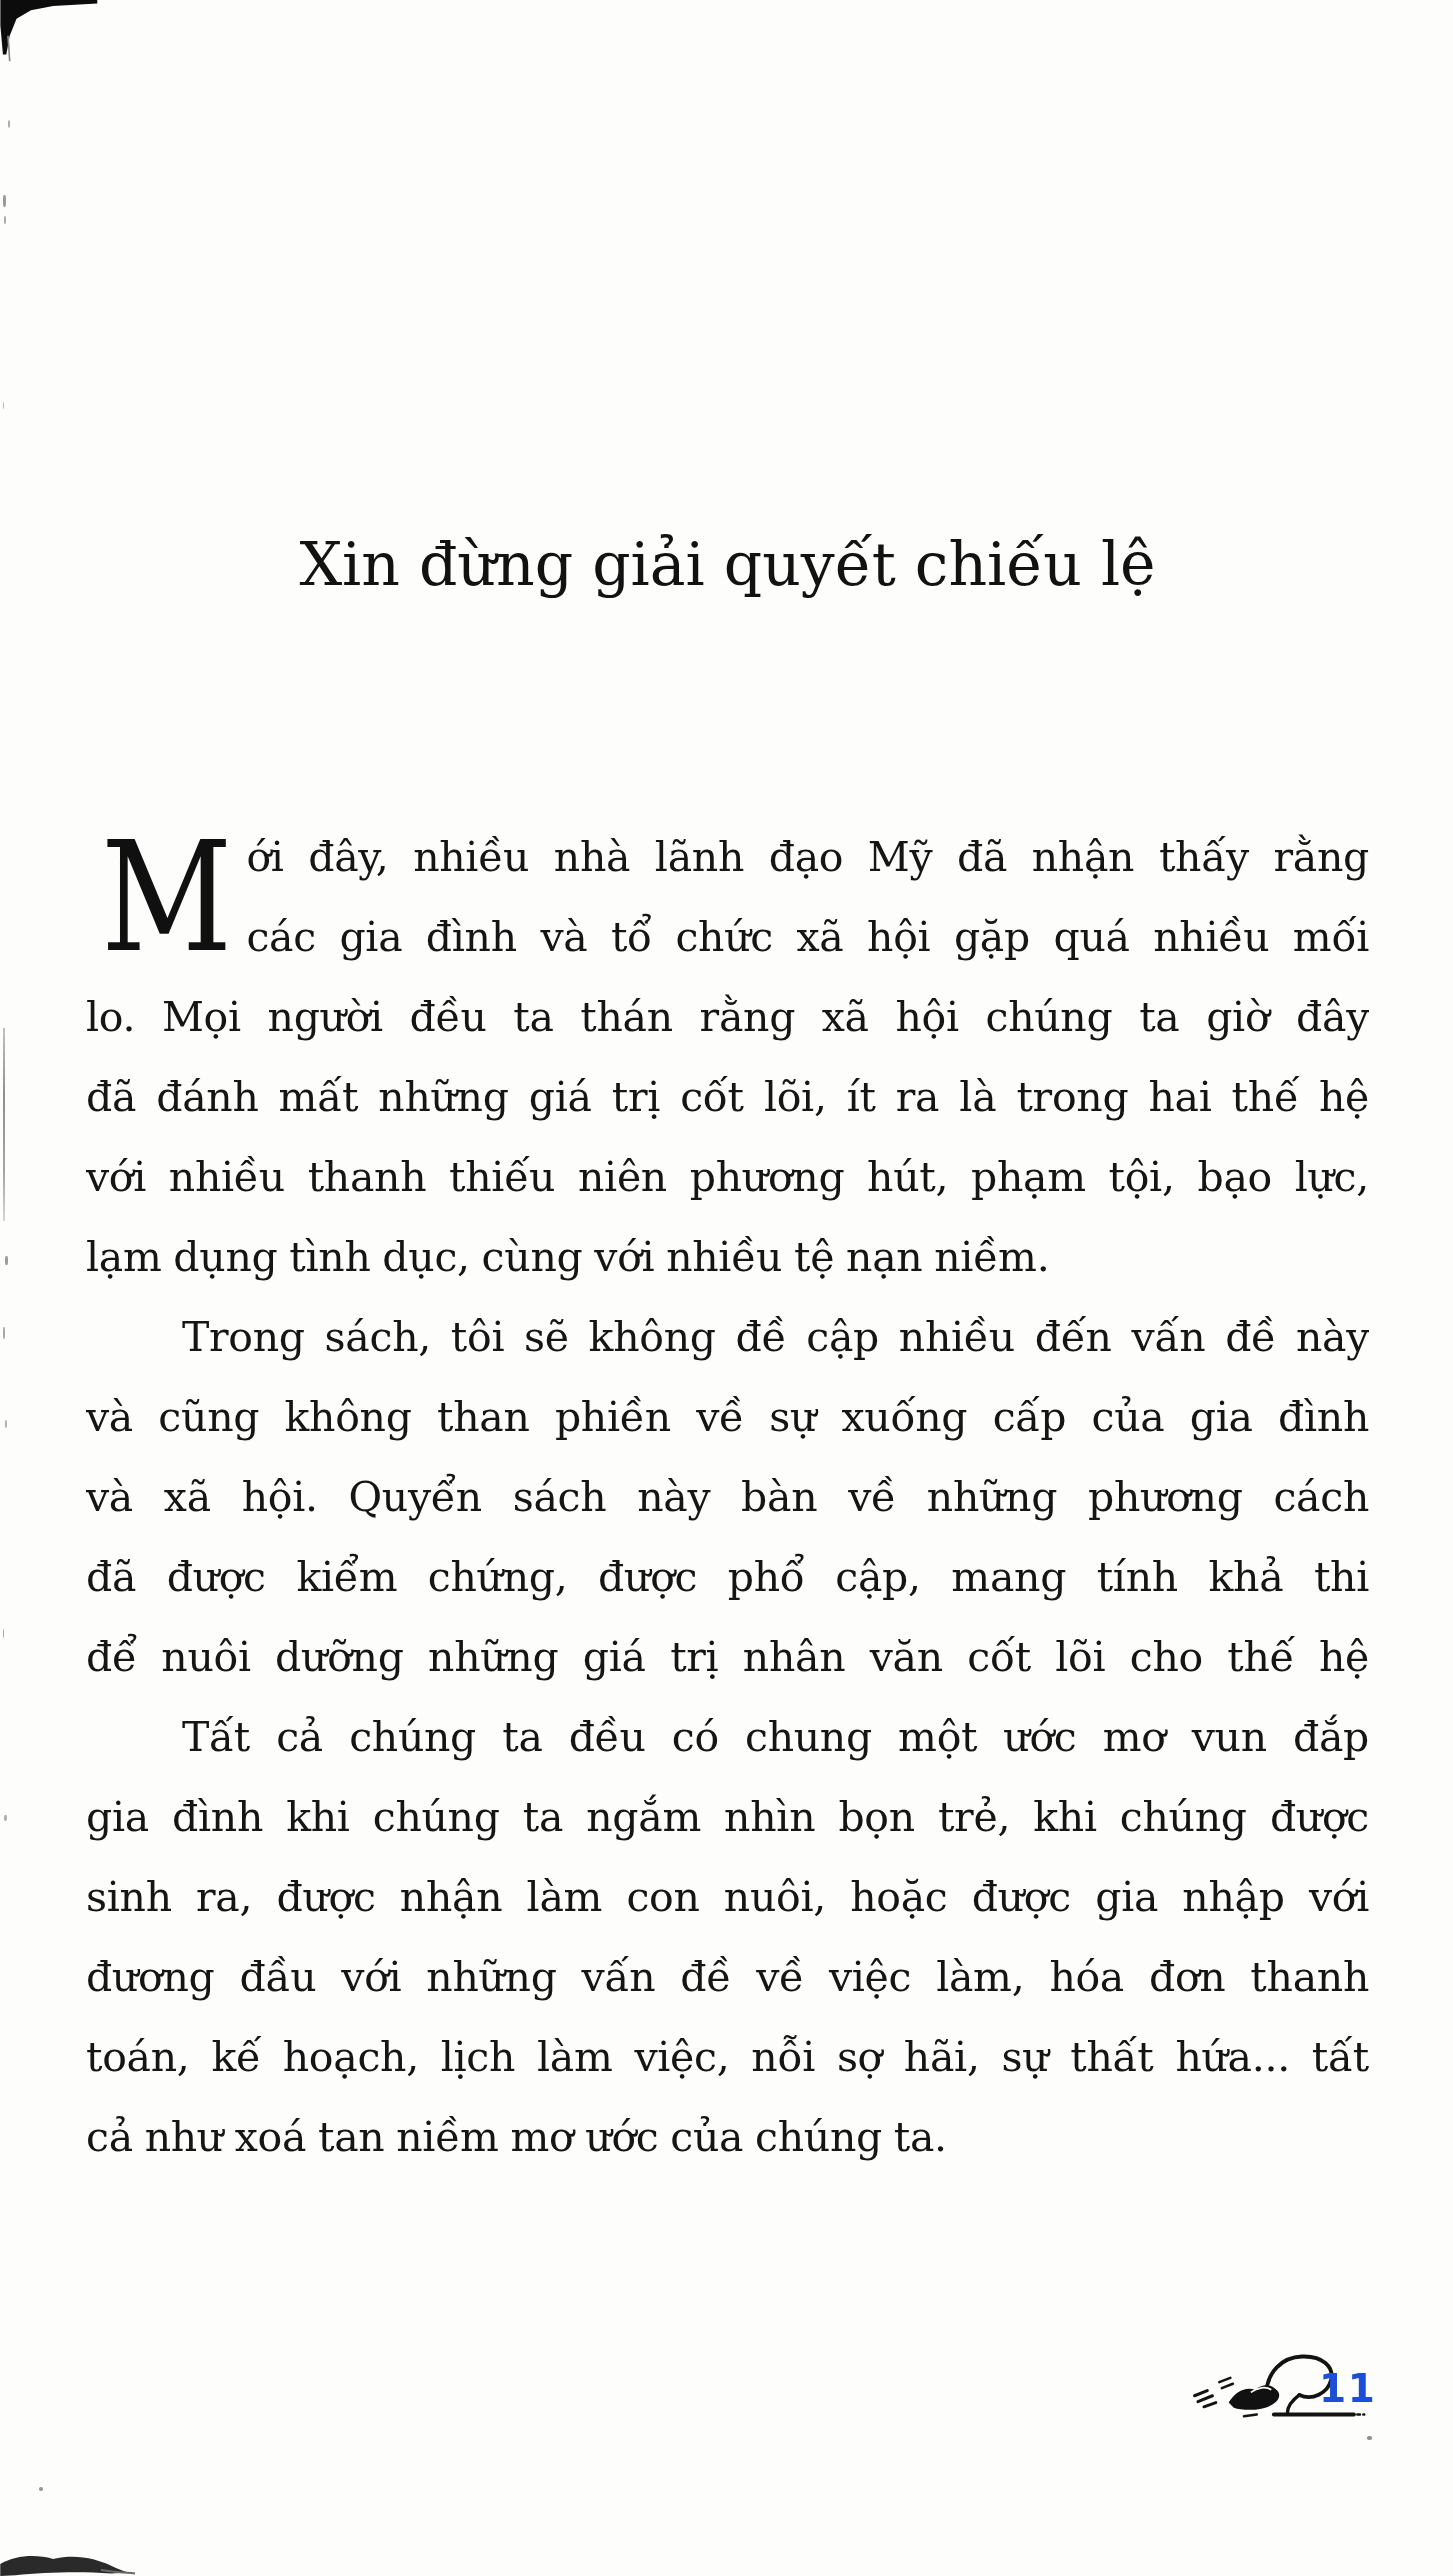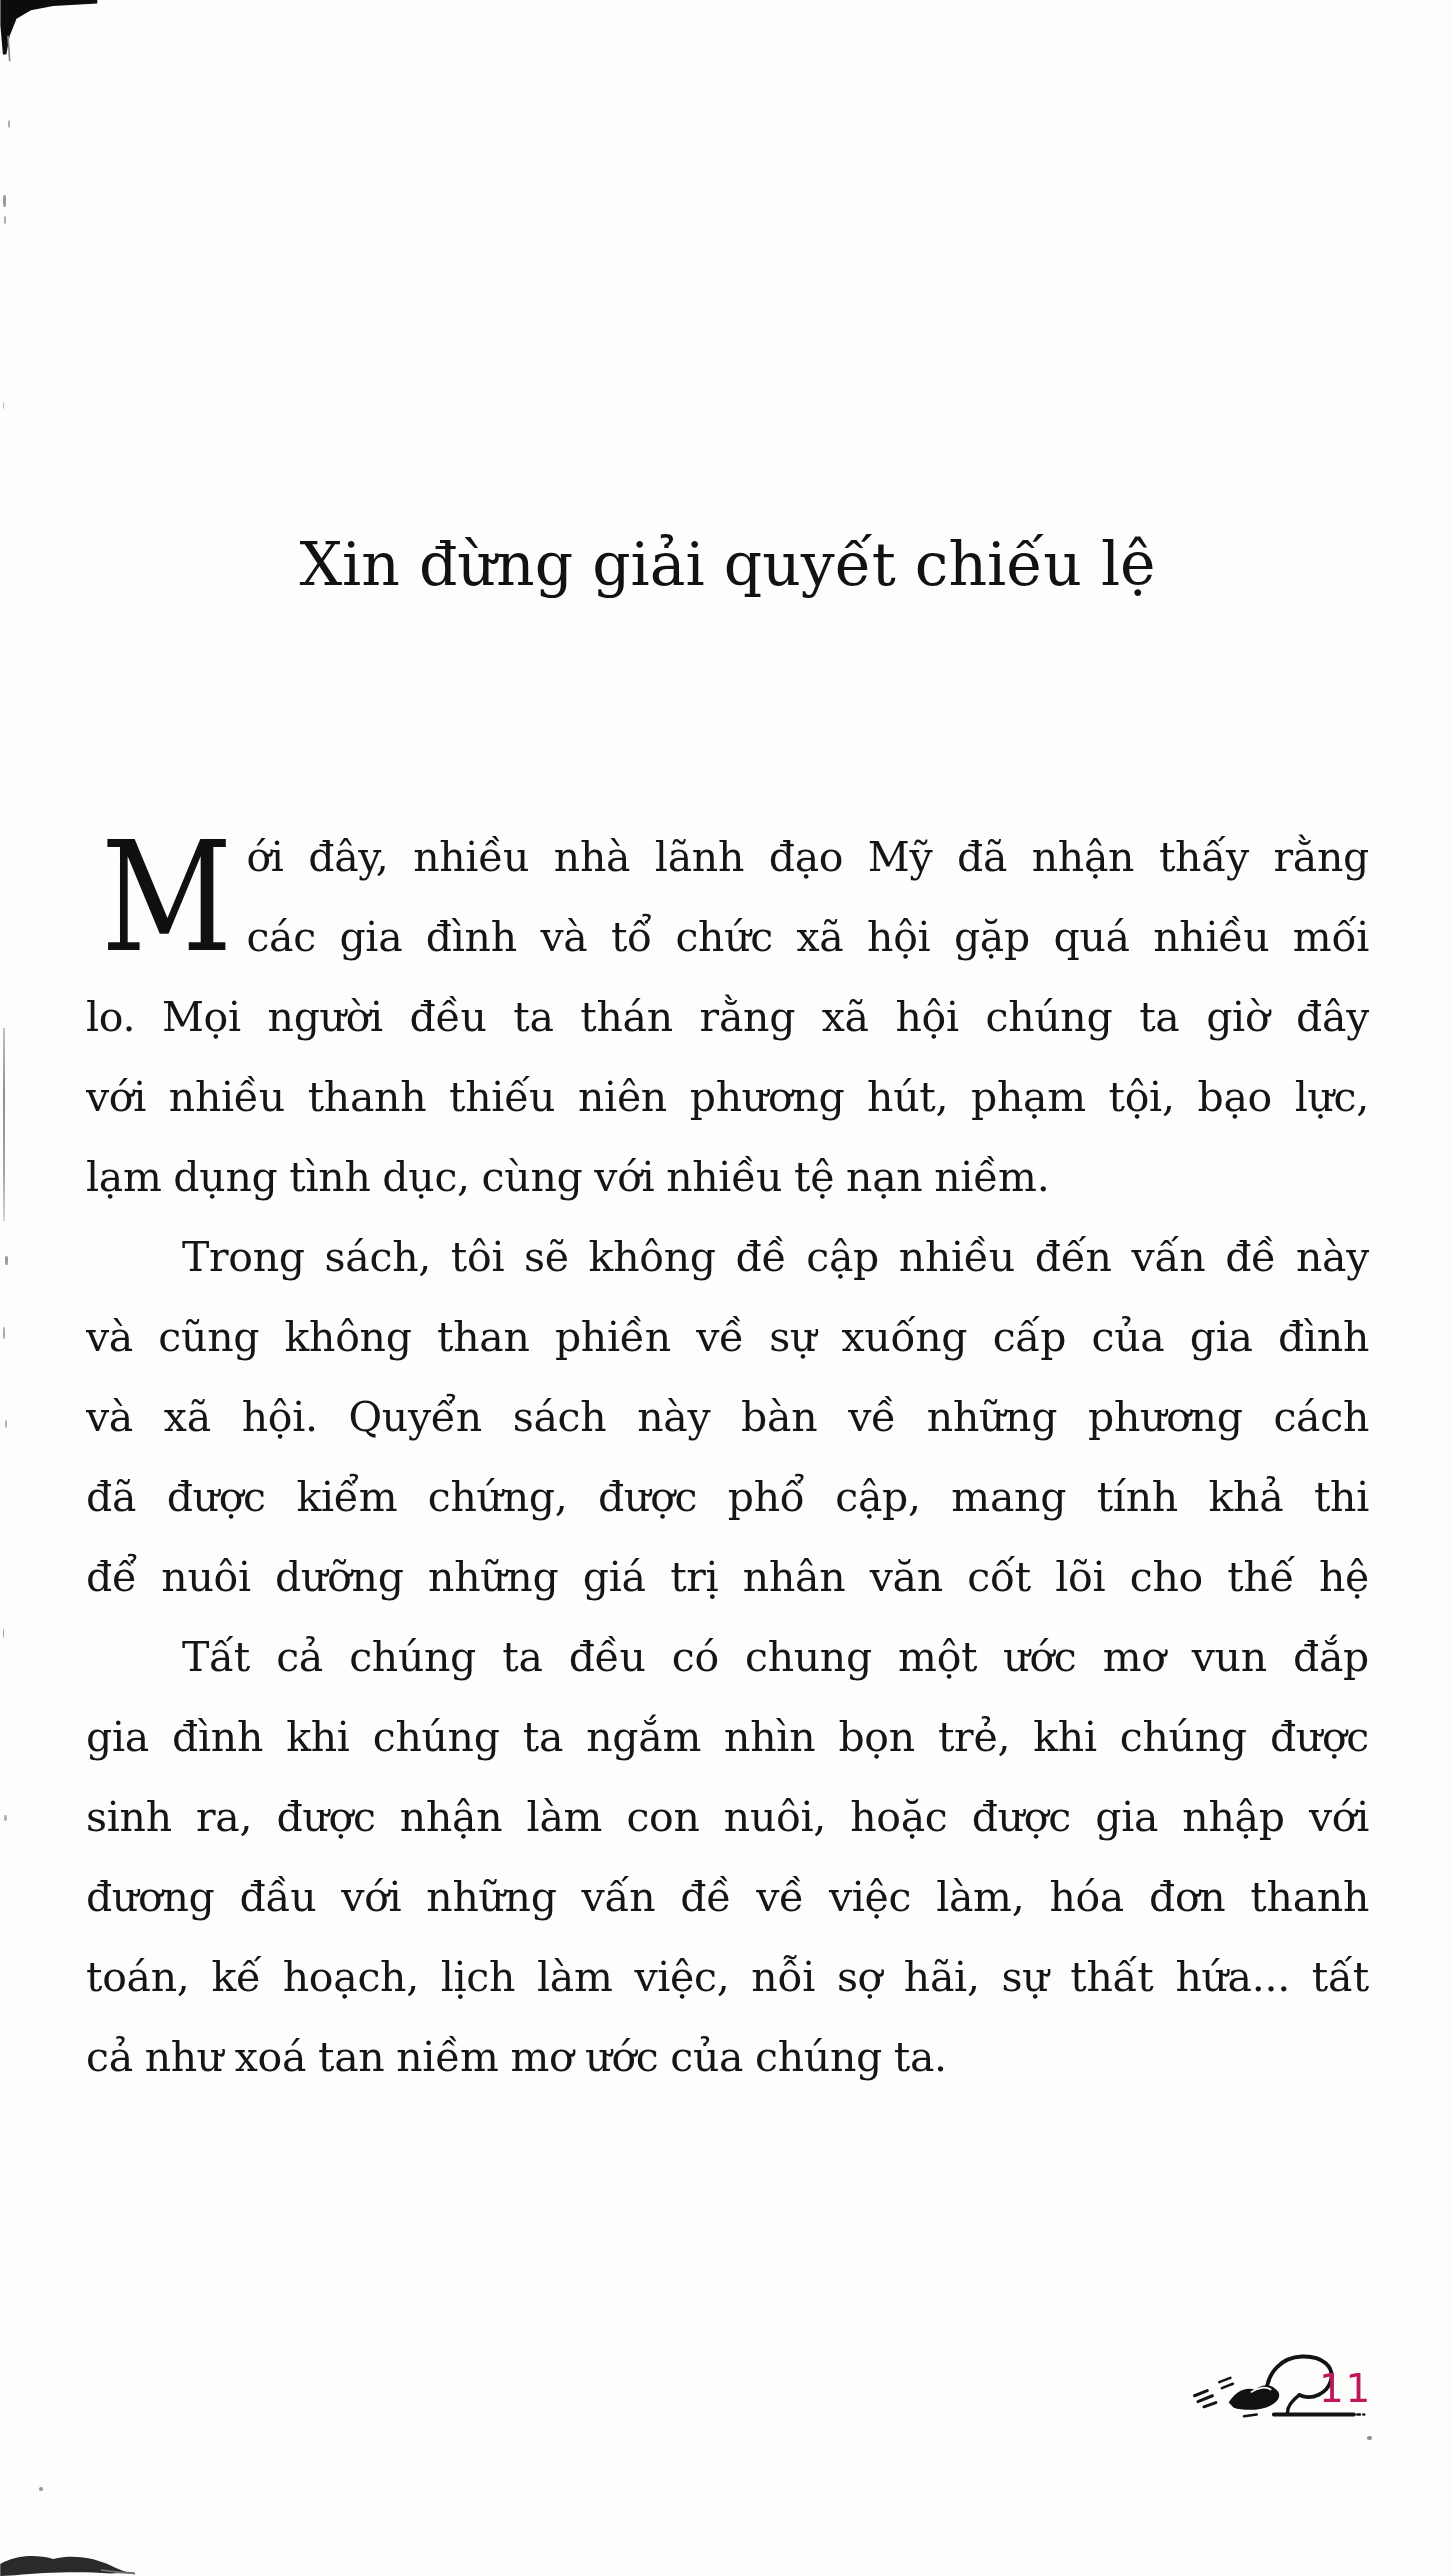--- a/index.html
+++ b/index.html
@@ -49,22 +49,22 @@
   }
   
   .folio-row{
     position:absolute;left:1191px;top:2348px;
     width:181px;height:81px;
   }
   .folio-row svg{position:absolute;left:0;top:0;}
   .page-number{
     position:absolute;left:128px;top:20.5px;
     font-family:"DejaVu Sans","Liberation Sans",sans-serif;
-    font-weight:normal;font-size:39px;line-height:1;
-    color:#be185d;letter-spacing:1.7px;
+    font-weight:bold;font-size:39px;line-height:1;
+    color:#1d4ed8;letter-spacing:1.7px;
   }
   
   .artifact{position:absolute;pointer-events:none;}
   .speck{position:absolute;border-radius:40%;}
 </style>
 </head>
 <body>
 
 <div class="page">
 
@@ -92,20 +92,21 @@
   </svg>
 
   <h1 class="title">Xin đừng giải quyết chiếu lệ</h1>
 
   <div class="bodytext" id="paragraphs">
       <div class="para">
         <span class="dropcap">M</span>
         <div class="line">ới đây, nhiều nhà lãnh đạo Mỹ đã nhận thấy rằng</div>
         <div class="line">các gia đình và tổ chức xã hội gặp quá nhiều mối</div>
         <div class="line">lo. Mọi người đều ta thán rằng xã hội chúng ta giờ đây</div>
+        <div class="line">đã đánh mất những giá trị cốt lõi, ít ra là trong hai thế hệ</div>
         <div class="line">với nhiều thanh thiếu niên phương hút, phạm tội, bạo lực,</div>
         <div class="line last">lạm dụng tình dục, cùng với nhiều tệ nạn niềm.</div>
       </div>
       <div class="para">
         <div class="line indent">Trong sách, tôi sẽ không đề cập nhiều đến vấn đề này</div>
         <div class="line">và cũng không than phiền về sự xuống cấp của gia đình</div>
         <div class="line">và xã hội. Quyển sách này bàn về những phương cách</div>
         <div class="line">đã được kiểm chứng, được phổ cập, mang tính khả thi</div>
         <div class="line">để nuôi dưỡng những giá trị nhân văn cốt lõi cho thế hệ</div>
       </div>

